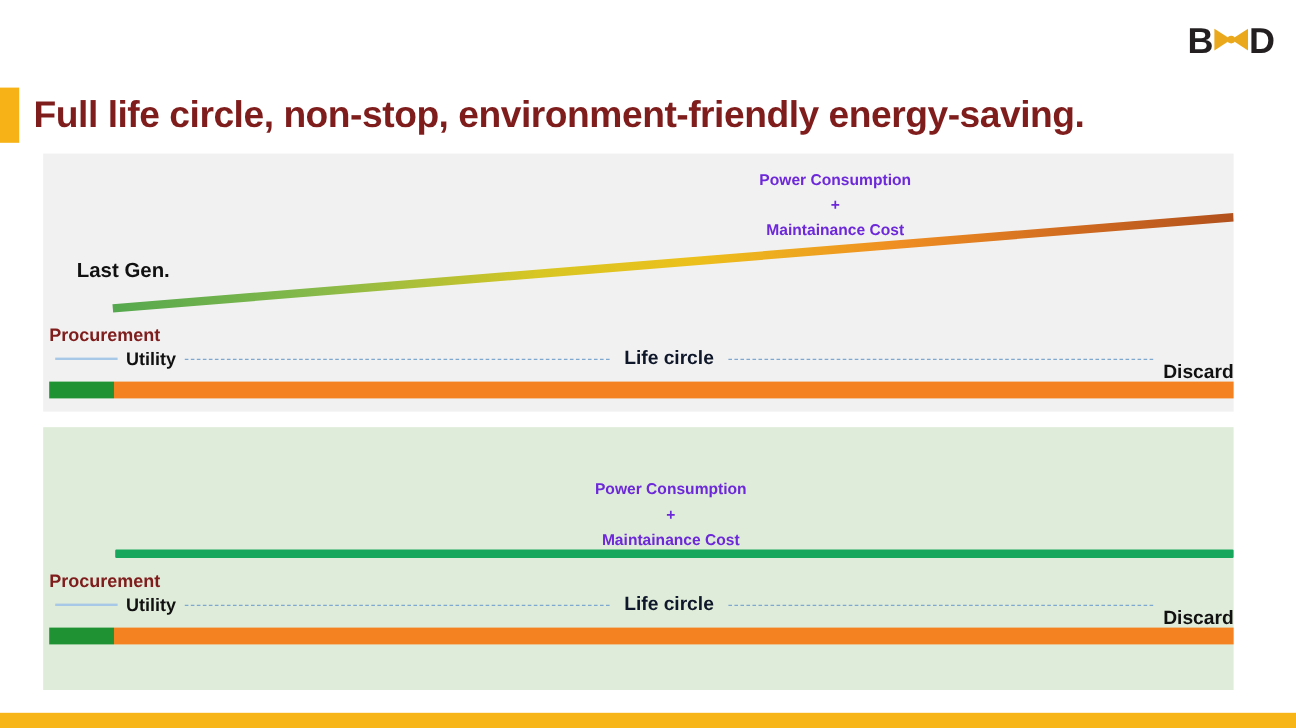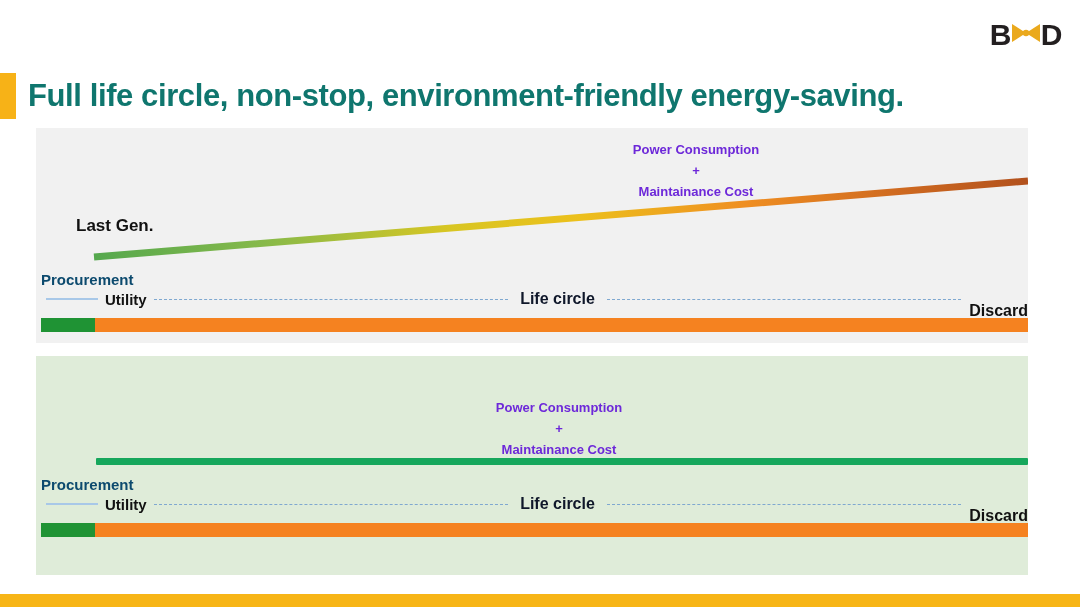--- a/index.html
+++ b/index.html
@@ -12,40 +12,40 @@
   .slide { position:relative; width:1080px; height:607px; background:#fff; }
 
   
   .logo { position:absolute; top:18px; right:18px; display:flex; align-items:center; height:34px; }
   .logo-letter { font-size:30px; font-weight:bold; color:#231f20; letter-spacing:-0.5px; line-height:1; font-family:"Liberation Sans", sans-serif; }
   .logo-mark { display:inline-block; margin:0 -2px; }
 
   
   .title-row { position:absolute; top:72px; left:0; display:flex; align-items:center; height:48px; }
   .title-accent { width:16px; height:46px; background:#f7b217; margin-right:12px; }
-  .title-text { font-size:31px; font-weight:bold; color:#0f766e; letter-spacing:-0.4px; white-space:nowrap; }
+  .title-text { font-size:31px; font-weight:bold; color:#7f1d1d; letter-spacing:-0.4px; white-space:nowrap; }
 
   
   .panel { position:absolute; left:36px; width:992px; }
   .panel-top { top:128px; height:215px; background:#f1f1f1; }
   .panel-bottom { top:356px; height:219px; background:#dfecd9; }
 
   
   .cost-curve-wrap { position:absolute; left:0; top:0; width:992px; height:215px; pointer-events:none; }
 
   
   .gen-label { position:absolute; font-size:17px; font-weight:bold; color:#111; white-space:nowrap; }
   .cost-note { position:absolute; text-align:center; font-size:13px; font-weight:bold; color:#6d28d9; line-height:21px; white-space:nowrap; }
 
   
   .flat-green-line { position:absolute; background:#16a75c; border-radius:1px; }
 
   
   .axis-row { position:absolute; height:20px; left:0; width:992px; }
-  .axis-procurement { position:absolute; font-size:15px; font-weight:bold; color:#0c4a6e; white-space:nowrap; }
+  .axis-procurement { position:absolute; font-size:15px; font-weight:bold; color:#7f1d1d; white-space:nowrap; }
   .axis-inner { position:absolute; left:0; width:992px; height:20px; display:flex; align-items:center; }
   .ax-solid { width:52px; height:0; border-top:2px solid #a8c8e8; margin-left:10px; }
   .ax-label { font-size:15px; font-weight:bold; color:#111; white-space:nowrap; padding:0 7px; }
   .ax-dash { flex:1 1 auto; height:0; border-top:1.6px dashed #7fa8d0; min-width:10px; }
   .ax-label-mid { font-size:16px; font-weight:bold; color:#0f172a; white-space:nowrap; padding:0 12px; }
   .ax-label-end { font-size:16px; font-weight:bold; color:#111; white-space:nowrap; padding-left:8px; padding-right:0;margin-top:24px; }
 
   
   .life-bar { position:absolute; height:14px; display:flex; }
   .life-bar .seg-green { background:#1f9334; }
@@ -88,21 +88,21 @@
             <stop offset="52%" stop-color="#ecc01c"></stop>
             <stop offset="70%" stop-color="#ef8e22"></stop>
             <stop offset="86%" stop-color="#cf6a20"></stop>
             <stop offset="100%" stop-color="#b2511d"></stop>
           </linearGradient>
         </defs>
         <line x1="58" y1="129" x2="992" y2="53" stroke="url(#costGrad)" stroke-width="7" stroke-linecap="butt"></line>
       </svg>
     </div>
 
-    <div class="gen-label" style="left:40px; top:88px;">Last Gen.</div>
+    <div class="gen-label" style="left:28px; top:88px;">Last Gen.</div>
 
     <div class="cost-note" style="left:560px; top:11px; width:200px;">
       <div>Power Consumption</div>
       <div>+</div>
       <div>Maintainance Cost</div>
     </div>
 
     <div class="axis-procurement" style="left:5px; top:143px;">Procurement</div>
 
     <div class="axis-row" style="top:161px;">

